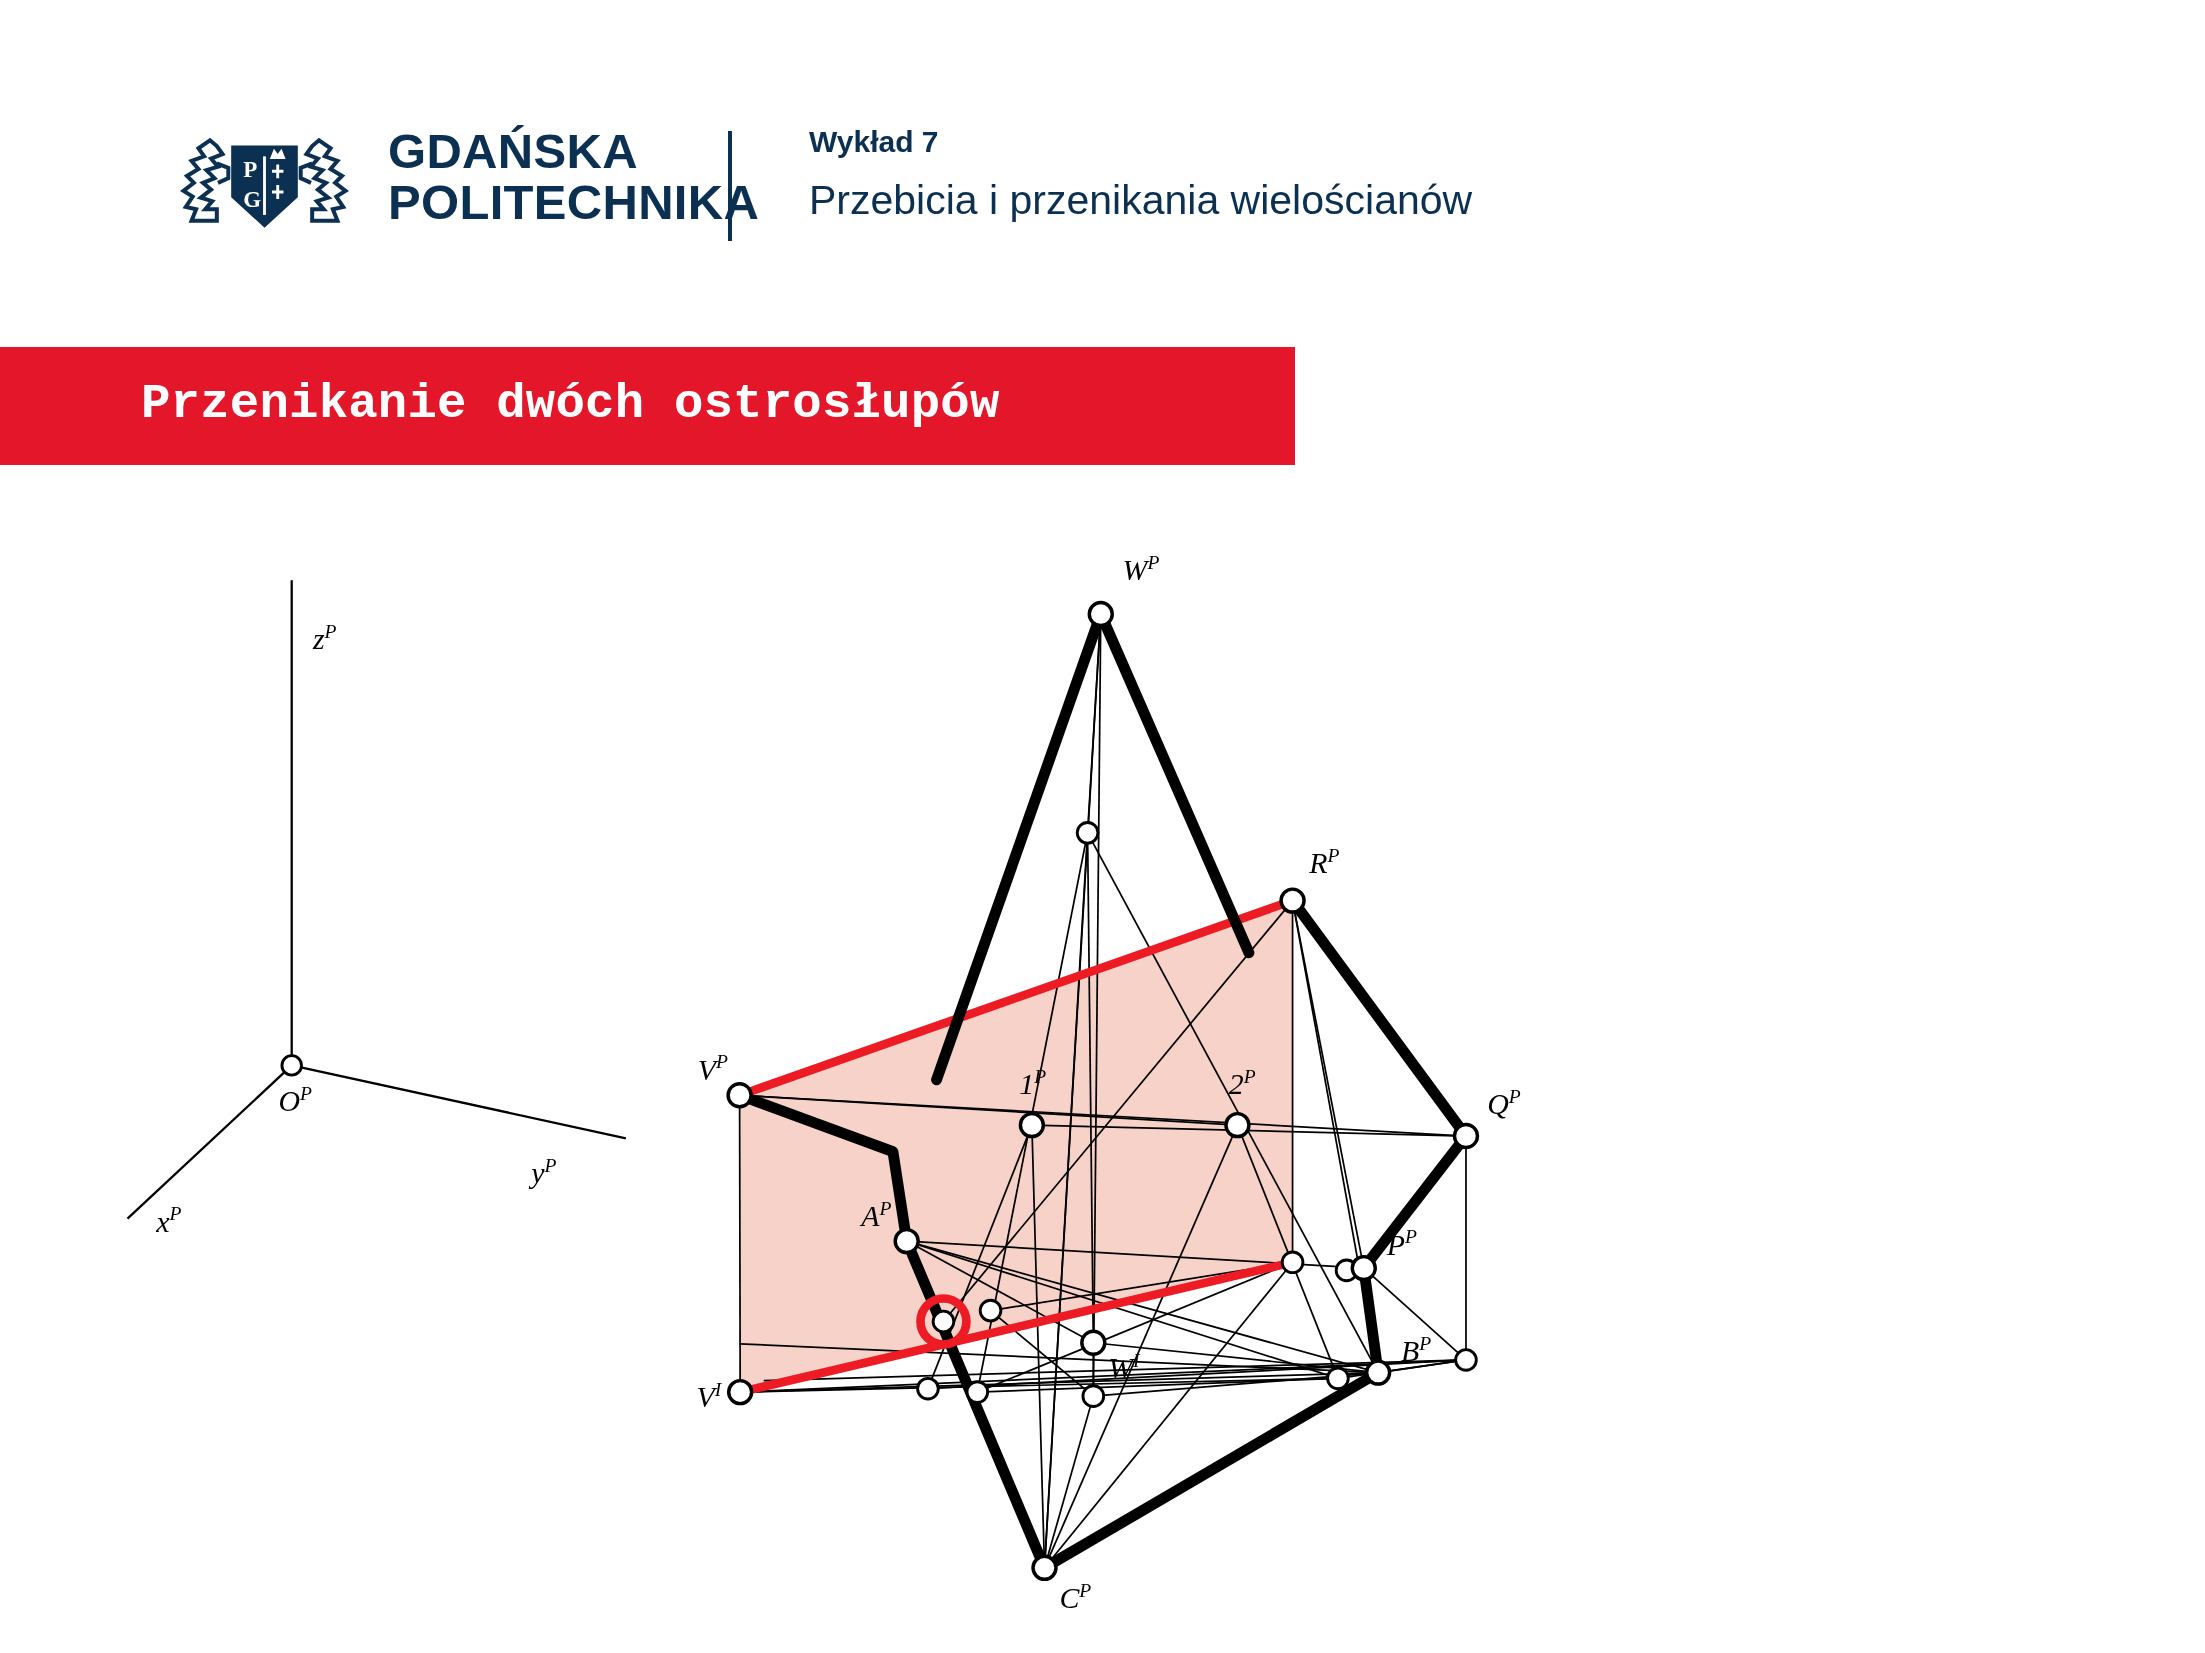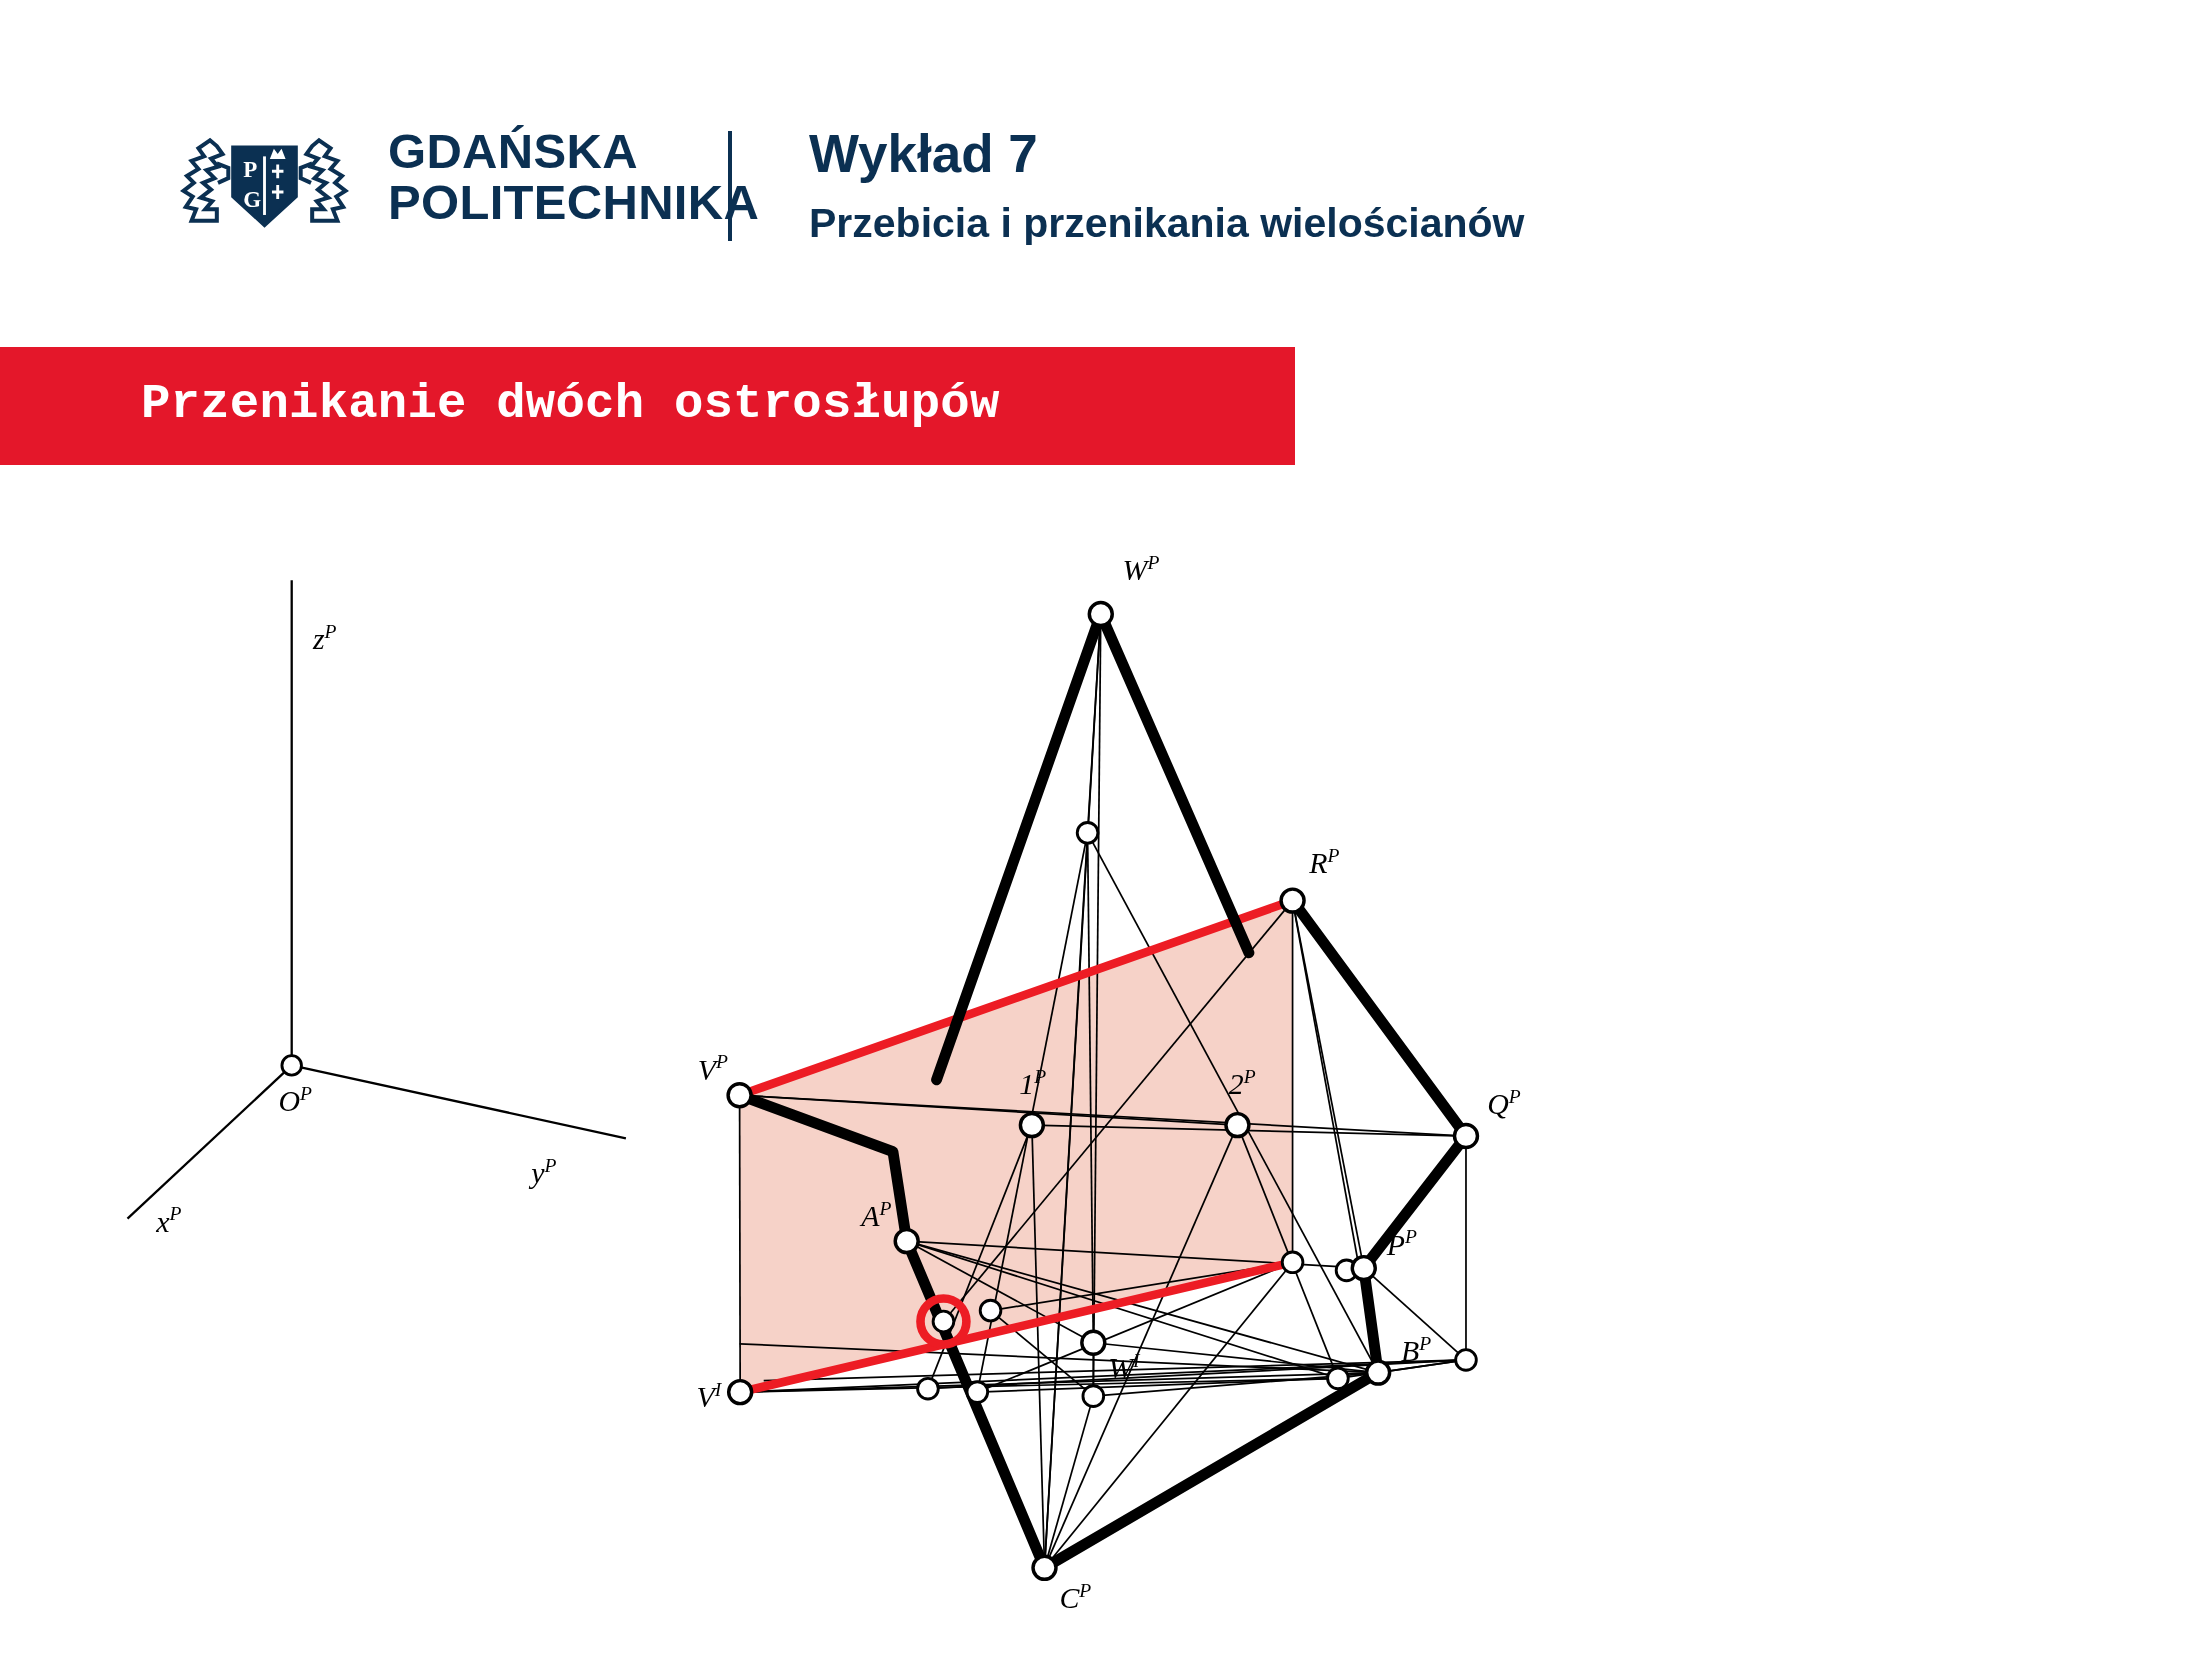--- a/index.html
+++ b/index.html
@@ -12,22 +12,22 @@
   .slide{position:absolute;inset:0;background:#fff;}
 
   
   .header{position:absolute;left:0;top:0;width:2205px;height:299px;}
   .logo-wrap{position:absolute;left:141px;top:123px;width:247px;height:115px;}
   .logo-text{position:absolute;left:388px;top:126px;
     font-size:49px;font-weight:bold;line-height:1.04;
     color:#0b3052;letter-spacing:0.3px;}
   .divider{position:absolute;left:728px;top:131px;width:4px;height:110px;background:#0b3052;}
   .hdr-lines{position:absolute;left:809px;top:127px;color:#0b3052;}
-  .hdr-line1{font-size:53px;font-weight:bold;line-height:1.0;margin-bottom:23px;}
-  .hdr-line2{font-size:41px;font-weight:bold;line-height:1.0;}
+  .hdr-line1{font-size:30px;font-weight:bold;line-height:1.0;margin-bottom:23px;}
+  .hdr-line2{font-size:41px;font-weight:normal;line-height:1.0;}
 
   
   .banner{position:absolute;left:0;top:347px;width:1295px;height:118px;background:#e4172a;}
   .banner-title{position:absolute;left:141px;top:376px;
     font-size:49px;font-weight:bold;color:#ffffff;letter-spacing:0.2px;font-family:Liberation Mono, monospace;}
 
   
   .drawing{position:absolute;left:0;top:494px;width:2205px;height:1160px;}
   svg{display:block;}
   .lbl{font-family:"Liberation Serif","DejaVu Serif",serif;font-style:italic;

